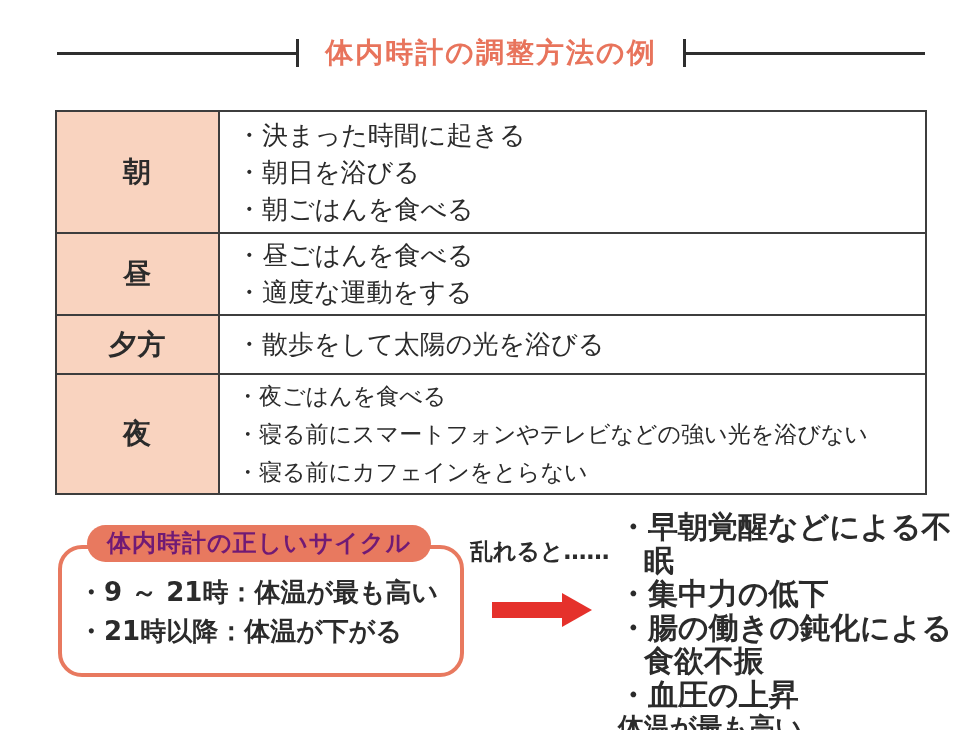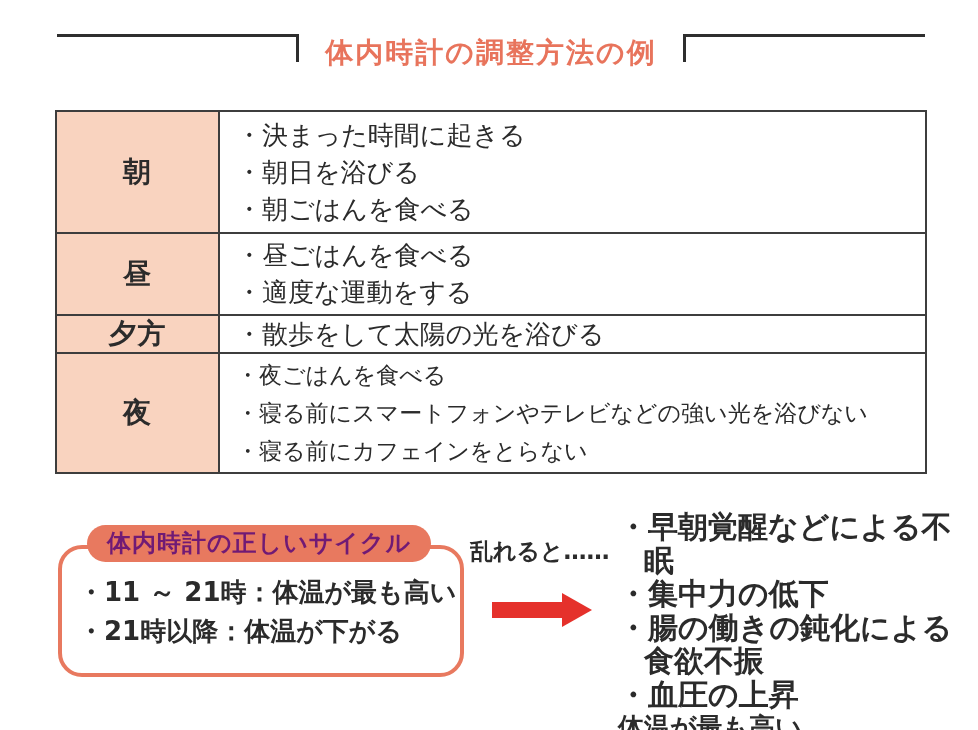--- a/index.html
+++ b/index.html
@@ -10,21 +10,21 @@
     color: #2b2b2b;
     position: relative;
     overflow: hidden;
   }
   .page { position: absolute; inset: 0; background: #fff; }
 
   
   .title-row {
     position: absolute;
     left: 57px; right: 53px; top: 34px;
-    display: flex; align-items: flex-start;
+    display: flex; align-items: center;
   }
   .rule { flex: 1; height: 3px; background: #2e2e2e; }
   .tick { width: 3px; height: 28px; background: #2e2e2e; }
   .page-title {
     margin: 0 26px;
     font-size: 28px; font-weight: bold;
     color: #e8745c;
     letter-spacing: 2px;
     white-space: nowrap;
   }
@@ -52,21 +52,21 @@
     padding: 4px 10px 4px 16px;
   }
   .t-line {
     font-size: 26px; font-weight: normal;
     line-height: 37px;
     white-space: nowrap;
     letter-spacing: 0px;
   }
   .r1 { height: 120px; }
   .r2 { height: 82px; }
-  .r3 { height: 38px; }
+  .r3 { height: 59px; }
   .r4 { height: 120px; }
   .r4 .t-line { line-height: 38px; font-size: 23px; }
 
   
   .cycle-box {
     position: absolute;
     left: 58px; top: 545px;
     width: 406px; height: 132px;
     border: 4px solid #e8795f;
     border-radius: 24px;
@@ -182,21 +182,21 @@
         <div class="t-line">・寝る前にスマートフォンやテレビなどの強い光を浴びない</div>
         <div class="t-line">・寝る前にカフェインをとらない</div>
       </div>
     </div>
 
   </div>
 
   <div class="cycle-box"></div>
   <div class="cycle-pill">体内時計の正しいサイクル</div>
   <div class="cycle-items">
-    <div class="cycle-item">・11 ～ 21時：体温が最も高い</div>
+    <div class="cycle-item">・9 ～ 21時：体温が最も高い</div>
     <div class="cycle-item">・21時以降：体温が下がる</div>
   </div>
 
   <div class="disrupt-label">乱れると……</div>
   <div class="arrow-right">
     <div class="arrow-shaft"></div>
     <div class="arrow-head"></div>
   </div>
 
   <div class="effects">

